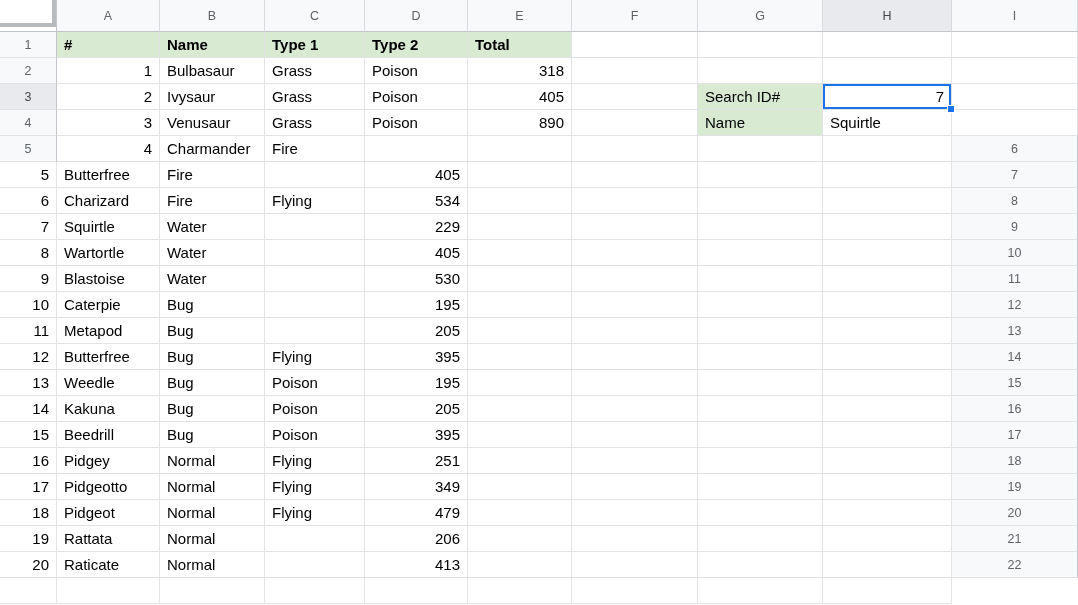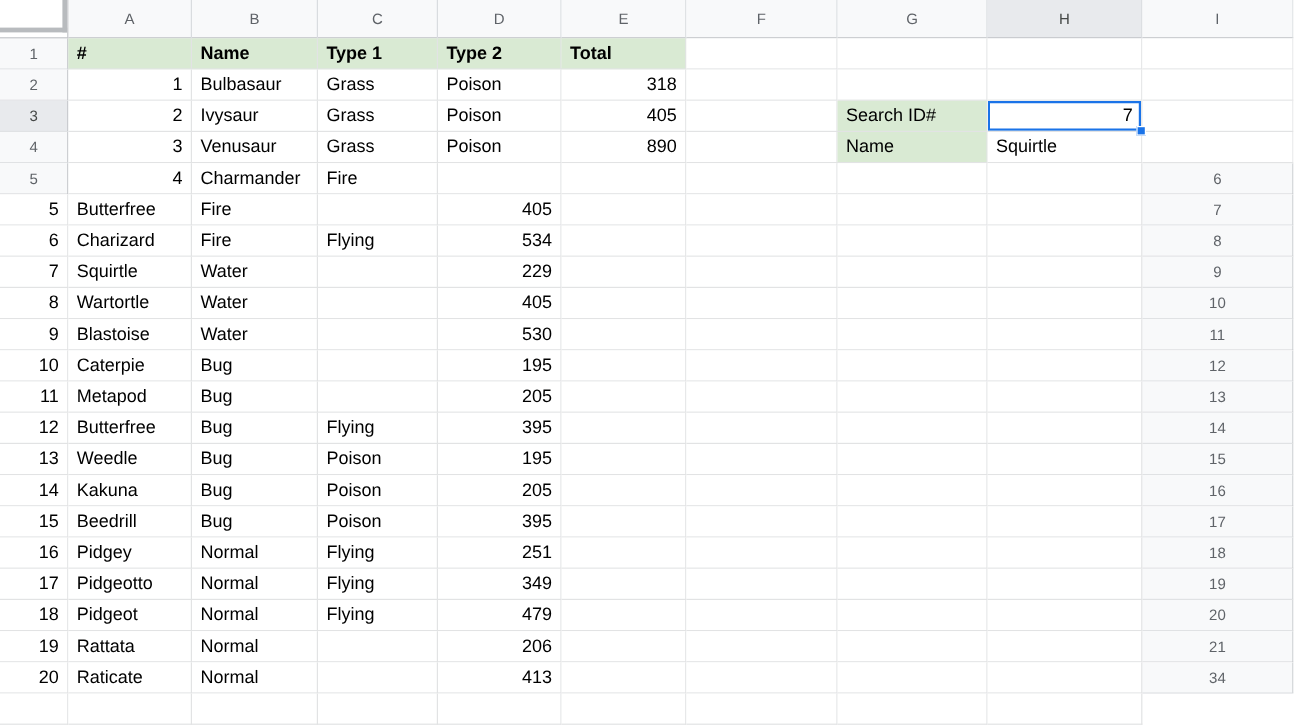--- a/index.html
+++ b/index.html
@@ -278,21 +278,21 @@
       <div class="rh">21</div>
       <div class="cell num">20</div>
       <div class="cell">Raticate</div>
       <div class="cell">Normal</div>
       <div class="cell"></div>
       <div class="cell num">413</div>
       <div class="cell"></div>
       <div class="cell"></div>
       <div class="cell"></div>
       <div class="cell"></div>
-      <div class="rh">34</div>
+      <div class="rh">22</div>
       <div class="cell"></div>
       <div class="cell"></div>
       <div class="cell"></div>
       <div class="cell"></div>
       <div class="cell"></div>
       <div class="cell"></div>
       <div class="cell"></div>
       <div class="cell"></div>
       <div class="cell"></div>
     </div>

